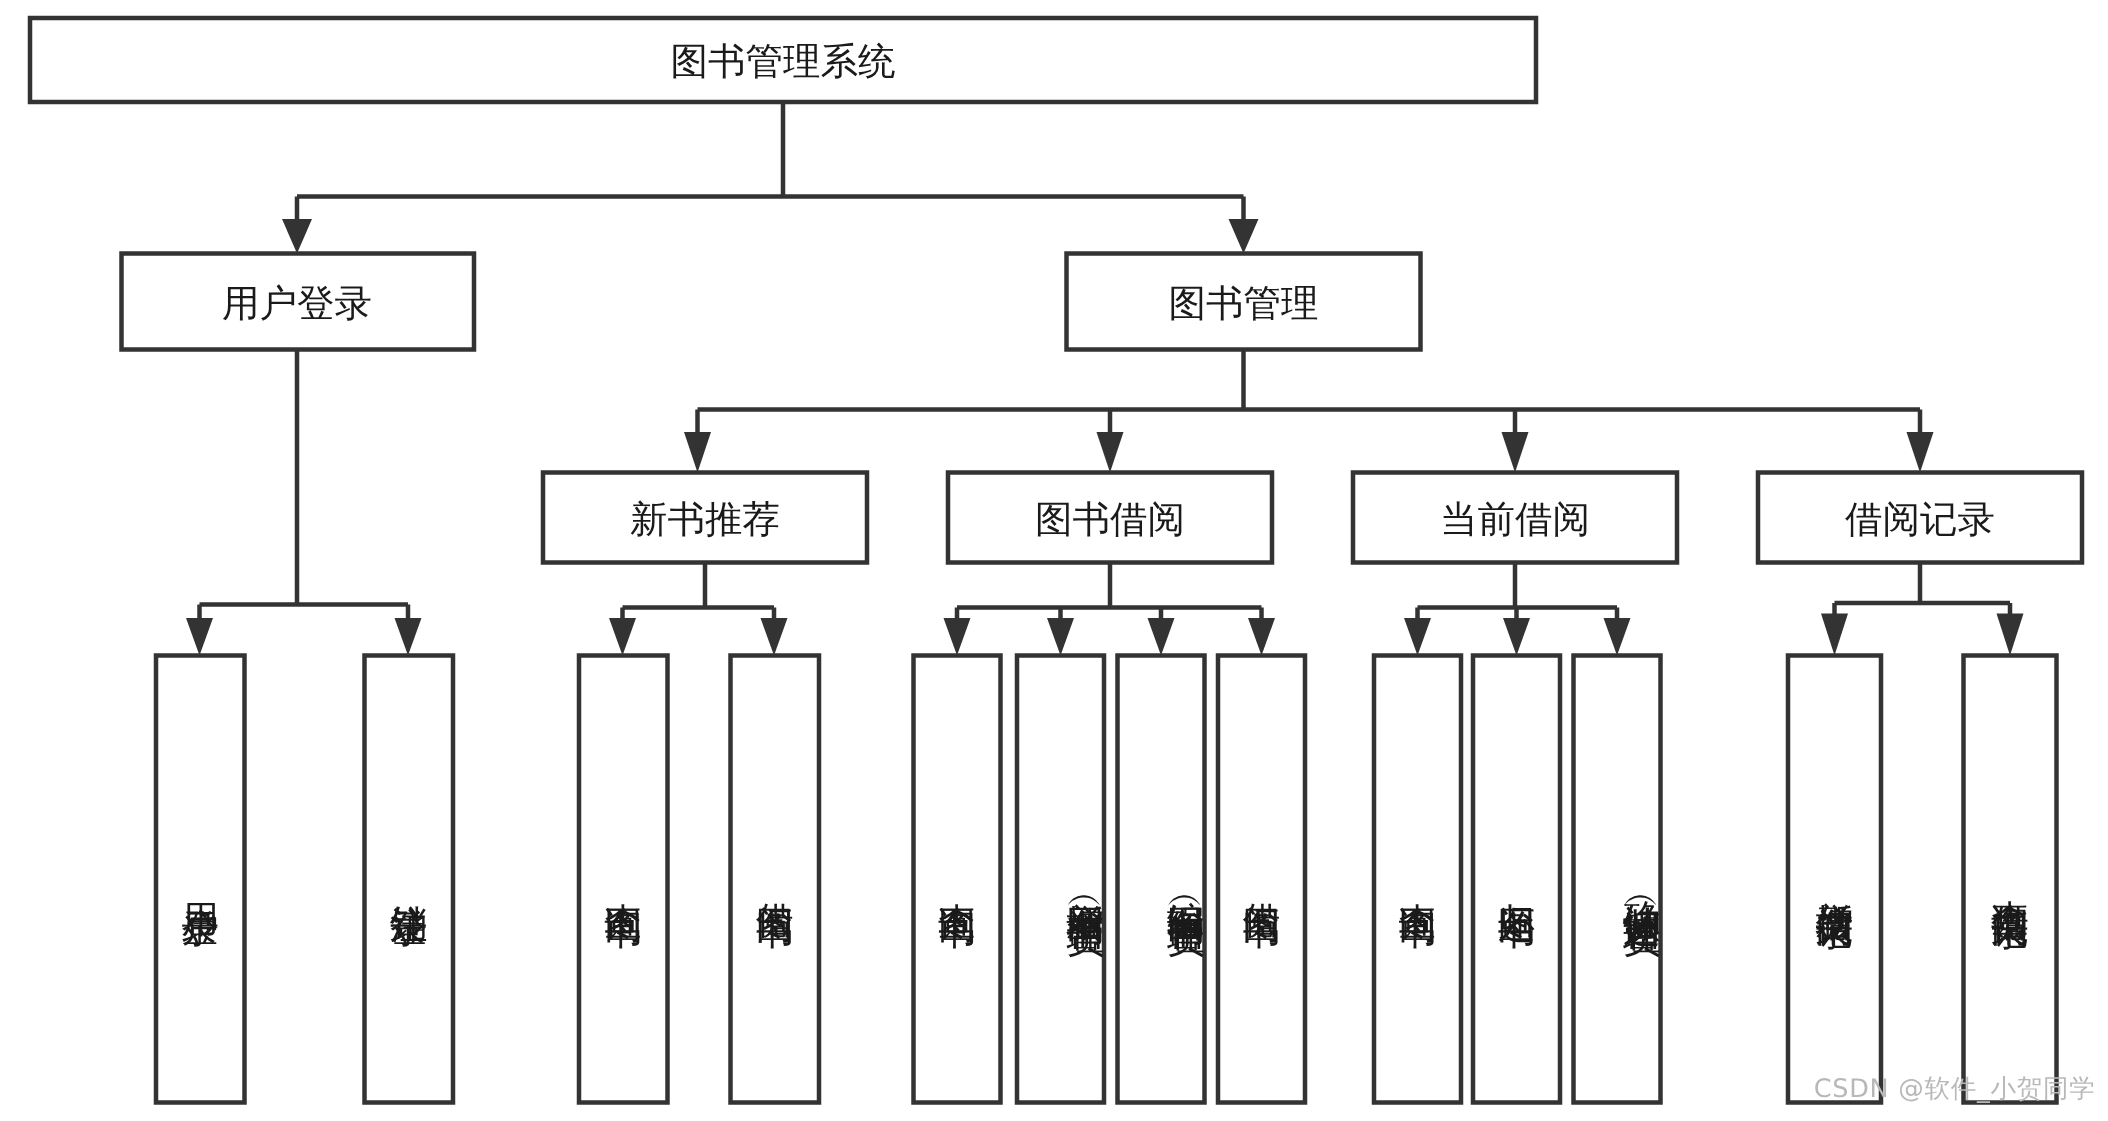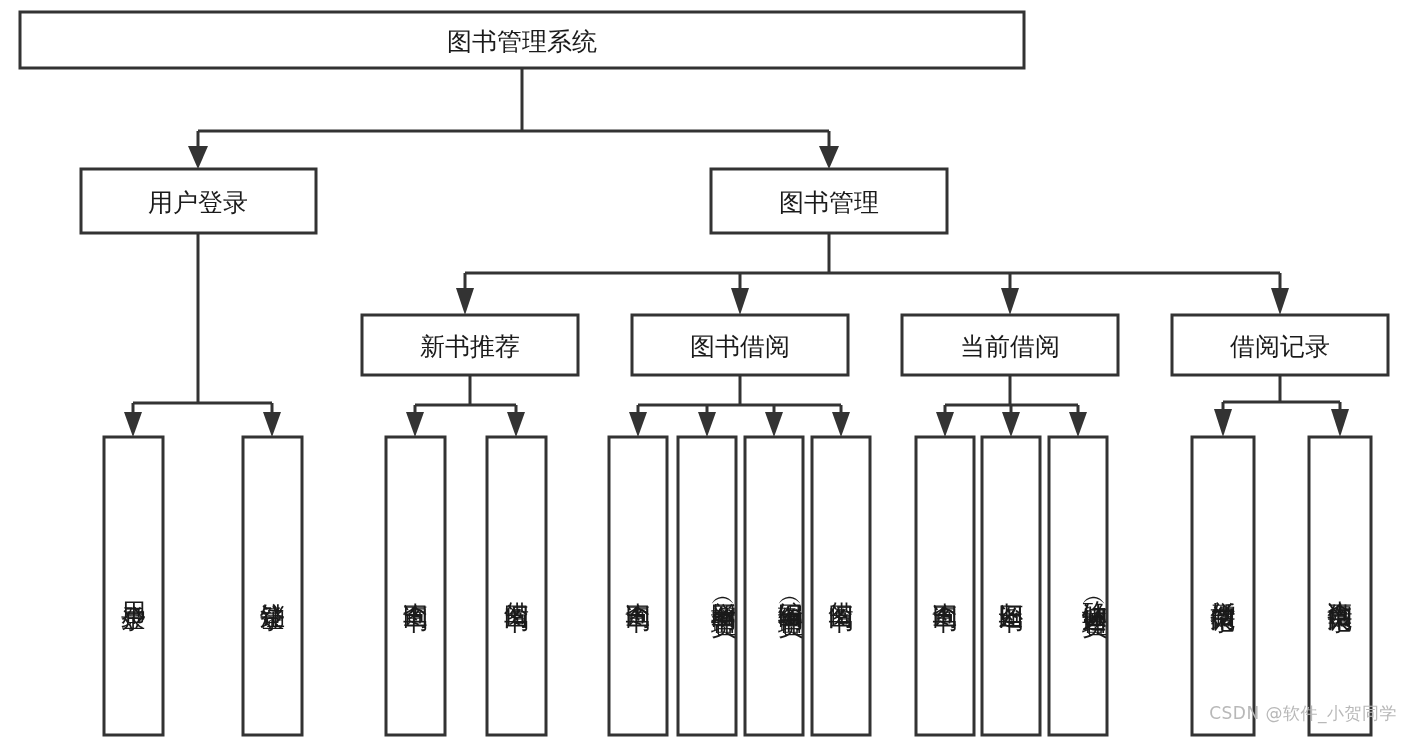--- a/index.html
+++ b/index.html
@@ -70,21 +70,21 @@
     white-space: nowrap;
     text-align: center;
     pointer-events: none;
     display: flex;
     align-items: center;
     justify-content: center;
   }
   .watermark {
     position: absolute;
     right: 8px;
-    bottom: 22px;
+    bottom: 10px;
     font-family: "DejaVu Sans", "Liberation Sans", sans-serif;
     font-size: 17px;
     color: #b8b8b8;
     white-space: nowrap;
     letter-spacing: 0.5px;
   }
 </style>
 </head>
 <body>
 

